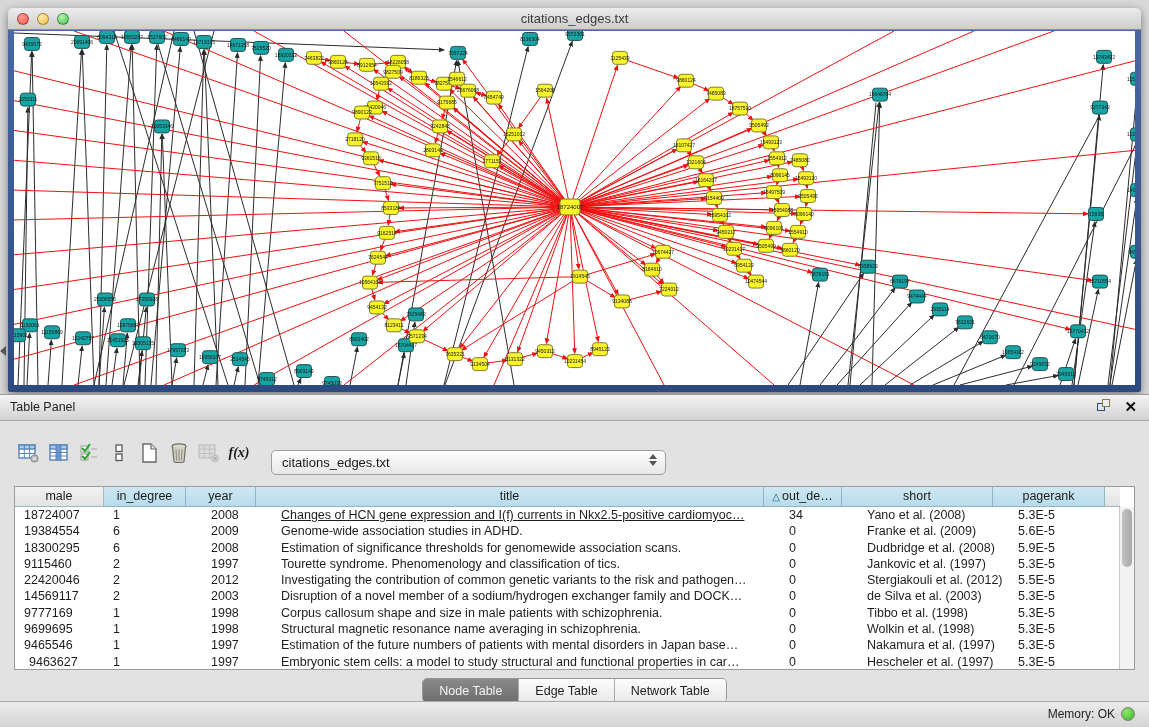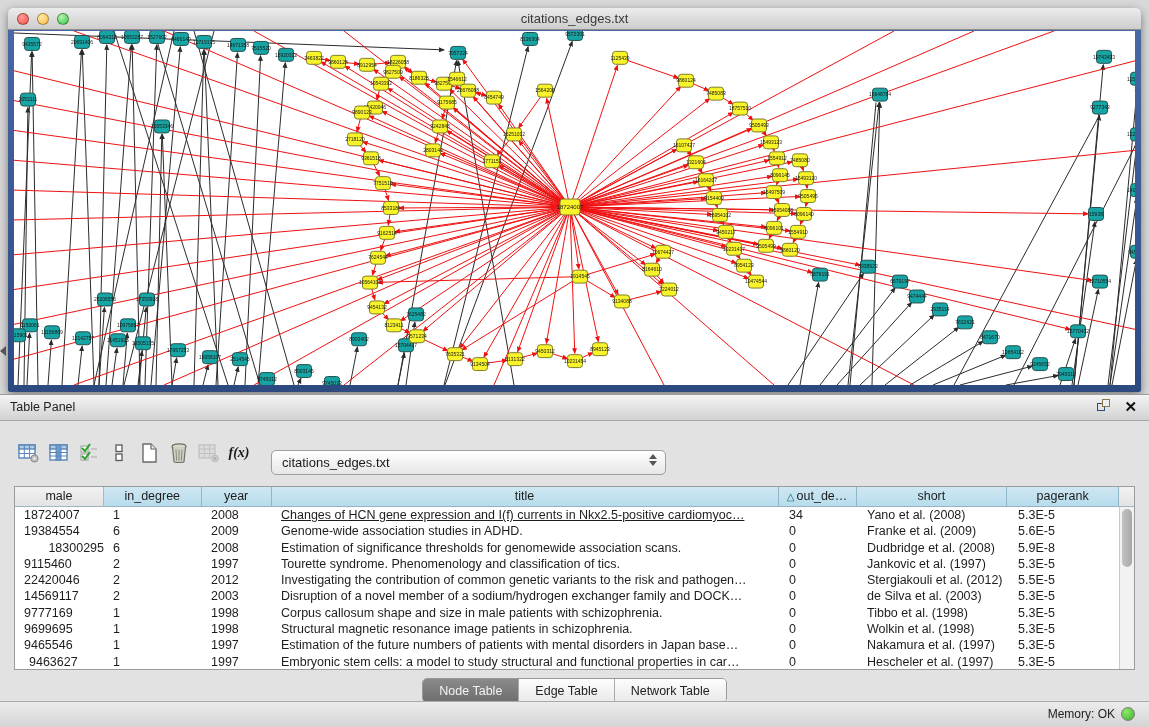--- a/index.html
+++ b/index.html
@@ -667,21 +667,21 @@
       <span>citations_edges.txt</span>
       <div class="combo-arrows">
           <span class="up"></span>
           <span class="dn"></span>
         </div>
     </div>
 
     <div class="grid-wrap">
       <div class="grid-header" id="grid-header">
           <div class="gh-cell gray" style="width: 89px;"><span>male</span></div>
-          <div class="gh-cell" style="width: 98px;"><span>in_degree</span></div>
+          <div class="gh-cell" style="width: 82px;"><span>in_degree</span></div>
           <div class="gh-cell" style="width: 70px;"><span>year</span></div>
           <div class="gh-cell" style="width: 508px;"><span>title</span></div>
           <div class="gh-cell" style="width: 78px;"><span class="sort-tri">△</span><span>out_de…</span></div>
           <div class="gh-cell" style="width: 151px;"><span>short</span></div>
           <div class="gh-cell" style="width: 112px;"><span>pagerank</span></div>
           <div class="gh-cell gray" style="width: 15px; border-right: none;"></div>
         </div>
       <div class="grid-body" id="grid-body">
           <div class="grid-row">
             <div class="gb-cell" style="width: 89px;">18724007</div>
@@ -695,27 +695,27 @@
           <div class="grid-row">
             <div class="gb-cell" style="width: 89px;">19384554</div>
             <div class="gb-cell" style="width: 98px;">6</div>
             <div class="gb-cell" style="width: 70px;">2009</div>
             <div class="gb-cell" style="width: 508px;">Genome-wide association studies in ADHD.</div>
             <div class="gb-cell" style="width: 78px;">0</div>
             <div class="gb-cell" style="width: 151px;">Franke et al. (2009)</div>
             <div class="gb-cell" style="width: 112px;">5.6E-5</div>
           </div>
           <div class="grid-row">
-            <div class="gb-cell" style="width: 89px; text-align: right;">18300295</div>
+            <div class="gb-cell" style="width: 89px;">18300295</div>
             <div class="gb-cell" style="width: 98px;">6</div>
             <div class="gb-cell" style="width: 70px;">2008</div>
             <div class="gb-cell" style="width: 508px;">Estimation of significance thresholds for genomewide association scans.</div>
             <div class="gb-cell" style="width: 78px;">0</div>
             <div class="gb-cell" style="width: 151px;">Dudbridge et al. (2008)</div>
-            <div class="gb-cell" style="width: 112px;">5.9E-8</div>
+            <div class="gb-cell" style="width: 112px;">5.9E-5</div>
           </div>
           <div class="grid-row">
             <div class="gb-cell" style="width: 89px;">9115460</div>
             <div class="gb-cell" style="width: 98px;">2</div>
             <div class="gb-cell" style="width: 70px;">1997</div>
             <div class="gb-cell" style="width: 508px;">Tourette syndrome. Phenomenology and classification of tics.</div>
             <div class="gb-cell" style="width: 78px;">0</div>
             <div class="gb-cell" style="width: 151px;">Jankovic et al. (1997)</div>
             <div class="gb-cell" style="width: 112px;">5.3E-5</div>
           </div>
@@ -743,21 +743,21 @@
             <div class="gb-cell" style="width: 70px;">1998</div>
             <div class="gb-cell" style="width: 508px;">Corpus callosum shape and size in male patients with schizophrenia.</div>
             <div class="gb-cell" style="width: 78px;">0</div>
             <div class="gb-cell" style="width: 151px;">Tibbo et al. (1998)</div>
             <div class="gb-cell" style="width: 112px;">5.3E-5</div>
           </div>
           <div class="grid-row">
             <div class="gb-cell" style="width: 89px;">9699695</div>
             <div class="gb-cell" style="width: 98px;">1</div>
             <div class="gb-cell" style="width: 70px;">1998</div>
-            <div class="gb-cell" style="width: 508px;">Structural magnetic resonance image patients in schizophrenia.</div>
+            <div class="gb-cell" style="width: 508px;">Structural magnetic resonance name averaging in schizophrenia.</div>
             <div class="gb-cell" style="width: 78px;">0</div>
             <div class="gb-cell" style="width: 151px;">Wolkin et al. (1998)</div>
             <div class="gb-cell" style="width: 112px;">5.3E-5</div>
           </div>
           <div class="grid-row">
             <div class="gb-cell" style="width: 89px;">9465546</div>
             <div class="gb-cell" style="width: 98px;">1</div>
             <div class="gb-cell" style="width: 70px;">1997</div>
             <div class="gb-cell" style="width: 508px;">Estimation of the future numbers of patients with mental disorders in Japan base…</div>
             <div class="gb-cell" style="width: 78px;">0</div>

